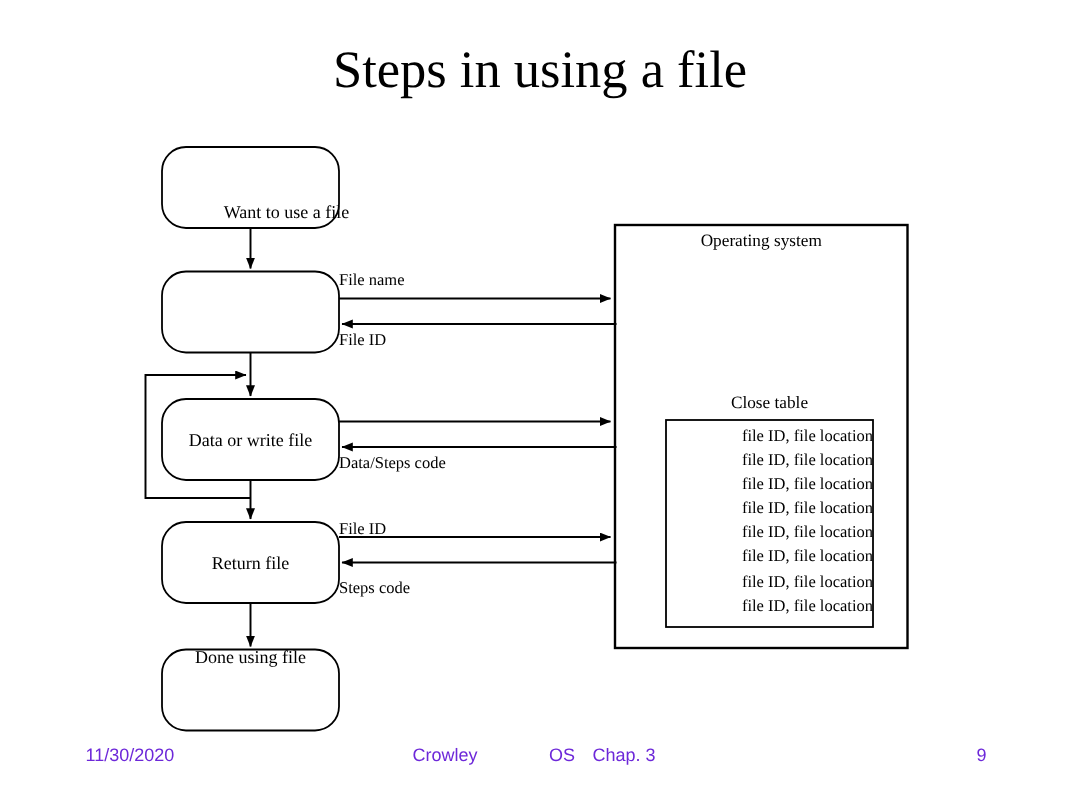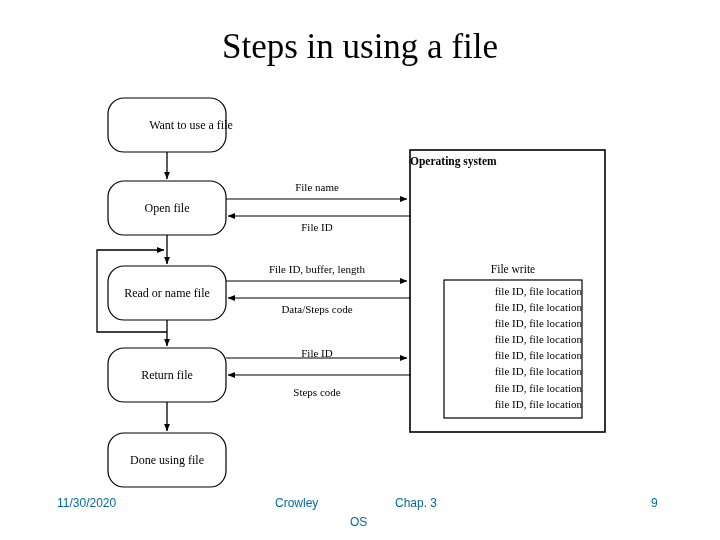--- a/index.html
+++ b/index.html
@@ -53,37 +53,35 @@
     text-align: center;
     font-family: "Liberation Serif", "DejaVu Serif", serif;
     font-size: 12px;
     line-height: 14px;
     color: #000000;
     white-space: nowrap;
   }
 
   .edge-label {
     position: absolute;
-    text-align: center;
     font-family: "Liberation Serif", "DejaVu Serif", serif;
     font-size: 11px;
     line-height: 13px;
     color: #000000;
     white-space: nowrap;
   }
 
   .os-title {
     position: absolute;
-    text-align: left;
+    text-align: center;
     font-family: "Liberation Serif", "DejaVu Serif", serif;
     font-size: 11.5px;
     line-height: 13px;
     color: #000000;
     white-space: nowrap;
-    font-weight: bold;
   }
 
   .ft-title {
     position: absolute;
     text-align: center;
     font-family: "Liberation Serif", "DejaVu Serif", serif;
     font-size: 11.5px;
     line-height: 13px;
     color: #000000;
     white-space: nowrap;
@@ -106,25 +104,25 @@
 
   
   #footer {
     position: absolute;
     left: 0;
     top: 494px;
     width: 720px;
     height: 22px;
     font-family: "Liberation Sans", "DejaVu Sans", sans-serif;
     font-size: 12px;
-    color: #0369a1;
+    color: #6d28d9;
   }
   #footer-date  { position: absolute; left: 57px;  top: 2px; }
   #footer-author{ position: absolute; left: 275px; top: 2px; }
-  #footer-course{ position: absolute; left: 350px; top: 2px; margin-top: 19px; }
+  #footer-course{ position: absolute; left: 366px; top: 2px; }
   #footer-chap  { position: absolute; left: 395px; top: 2px; text-align: right; }
   #footer-page  { position: absolute; left: 651px; top: 2px; }
 </style>
 </head>
 <body>
 
 <div id="slide">
 
   <div id="slide-title">Steps in using a file</div>
 
@@ -165,37 +163,35 @@
     <line x1="226" y1="199" x2="407" y2="199" stroke="#000000" stroke-width="1.2" marker-end="url(#arrow)"></line>
     <line x1="411" y1="216" x2="228" y2="216" stroke="#000000" stroke-width="1.2" marker-end="url(#arrow)"></line>
 
     <line x1="226" y1="281" x2="407" y2="281" stroke="#000000" stroke-width="1.2" marker-end="url(#arrow)"></line>
     <line x1="411" y1="298" x2="228" y2="298" stroke="#000000" stroke-width="1.2" marker-end="url(#arrow)"></line>
 
     <line x1="226" y1="358" x2="407" y2="358" stroke="#000000" stroke-width="1.2" marker-end="url(#arrow)"></line>
     <line x1="411" y1="375" x2="228" y2="375" stroke="#000000" stroke-width="1.2" marker-end="url(#arrow)"></line>
   </svg>
 
-  <div class="flowbox-label" style="left:108px; top:118px; width:118px;padding-left:24px;">Want to use a file</div>
-  <div class="flowbox-label" style="left:108px; top:201px; width:118px;">Open file</div>
-  <div class="flowbox-label" style="left:108px; top:286px; width:118px;">Read or name file</div>
+  <div class="flowbox-label" style="left:108px; top:134px; width:118px;padding-left:24px;">Want to use a file</div>
+  <div class="flowbox-label" style="left:108px; top:286px; width:118px;">Data or write file</div>
   <div class="flowbox-label" style="left:108px; top:368px; width:118px;">Return file</div>
-  <div class="flowbox-label" style="left:108px; top:453px; width:118px;">Done using file</div>
+  <div class="flowbox-label" style="left:108px; top:431px; width:118px;">Done using file</div>
 
   <div class="edge-label" style="left:226px; top:181px; width:182px;">File name</div>
   <div class="edge-label" style="left:226px; top:221px; width:182px;">File ID</div>
 
-  <div class="edge-label" style="left:226px; top:263px; width:182px;">File ID, buffer, length</div>
   <div class="edge-label" style="left:226px; top:303px; width:182px;">Data/Steps code</div>
 
   <div class="edge-label" style="left:226px; top:347px; width:182px;">File ID</div>
   <div class="edge-label" style="left:226px; top:386px; width:182px;">Steps code</div>
 
   <div class="os-title" style="left:410px; top:155px; width:195px;">Operating system</div>
-  <div class="ft-title" style="left:444px; top:263px; width:138px;">File write</div>
+  <div class="ft-title" style="left:444px; top:263px; width:138px;">Close table</div>
 
   <div id="file-table-rows">
     <div class="ft-row">file ID, file location</div>
     <div class="ft-row">file ID, file location</div>
     <div class="ft-row">file ID, file location</div>
     <div class="ft-row">file ID, file location</div>
     <div class="ft-row">file ID, file location</div>
     <div class="ft-row">file ID, file location</div>
     <div class="ft-row">file ID, file location</div>
     <div class="ft-row">file ID, file location</div>

